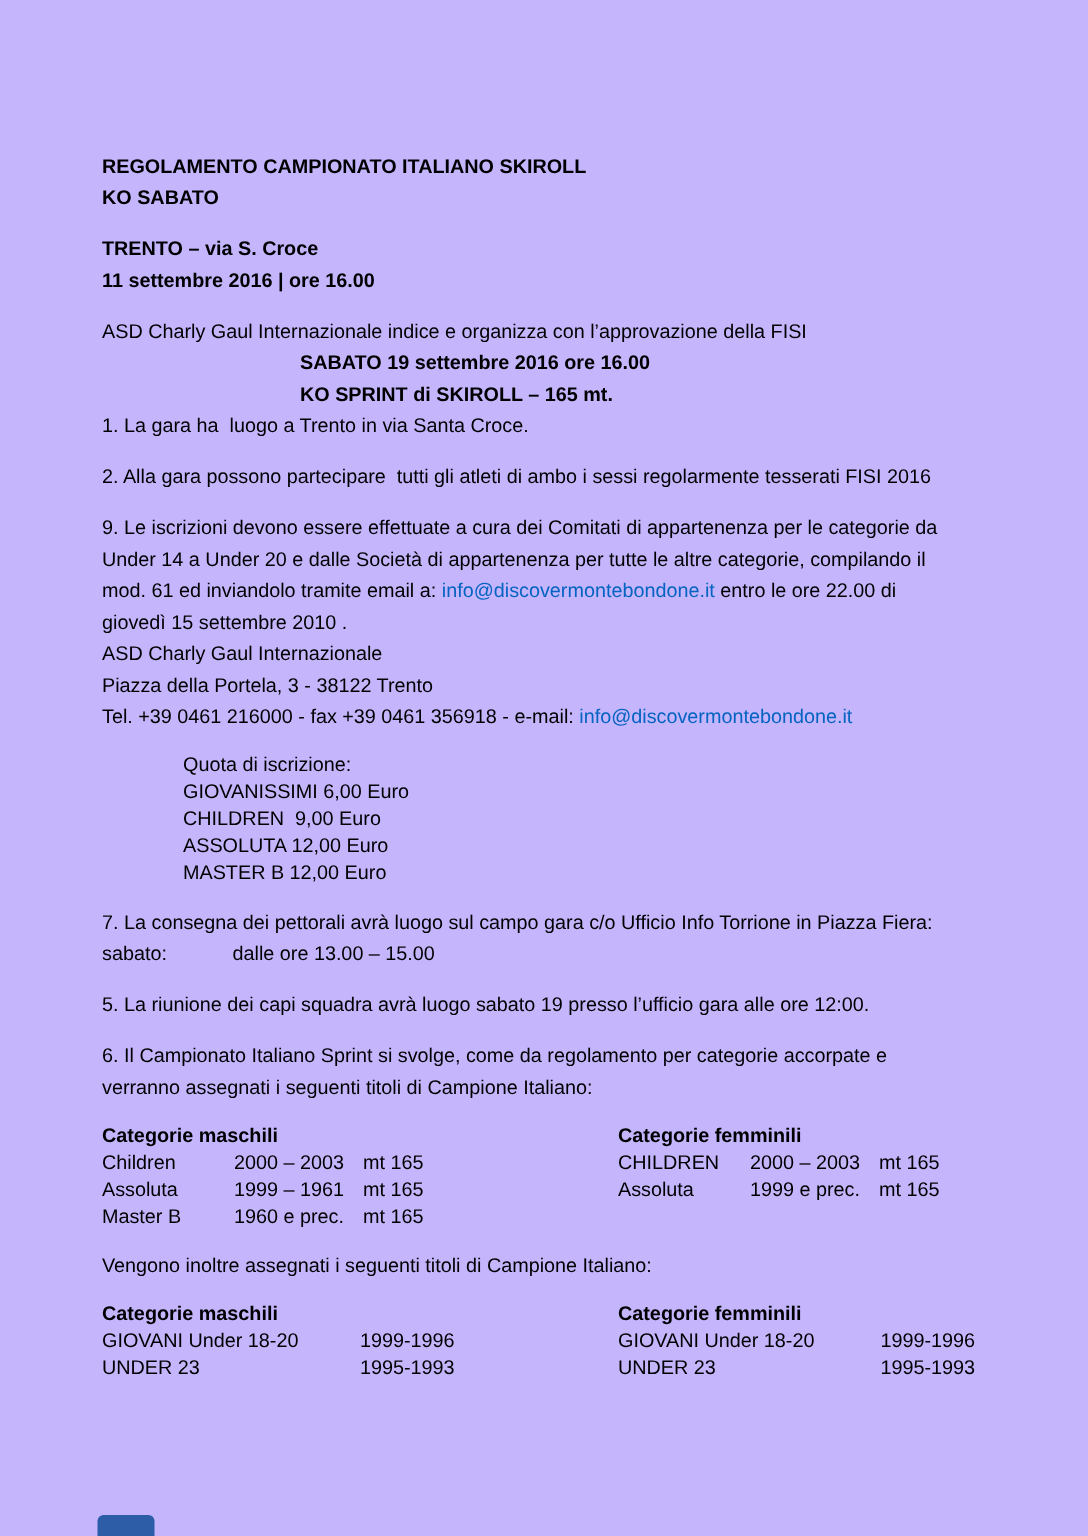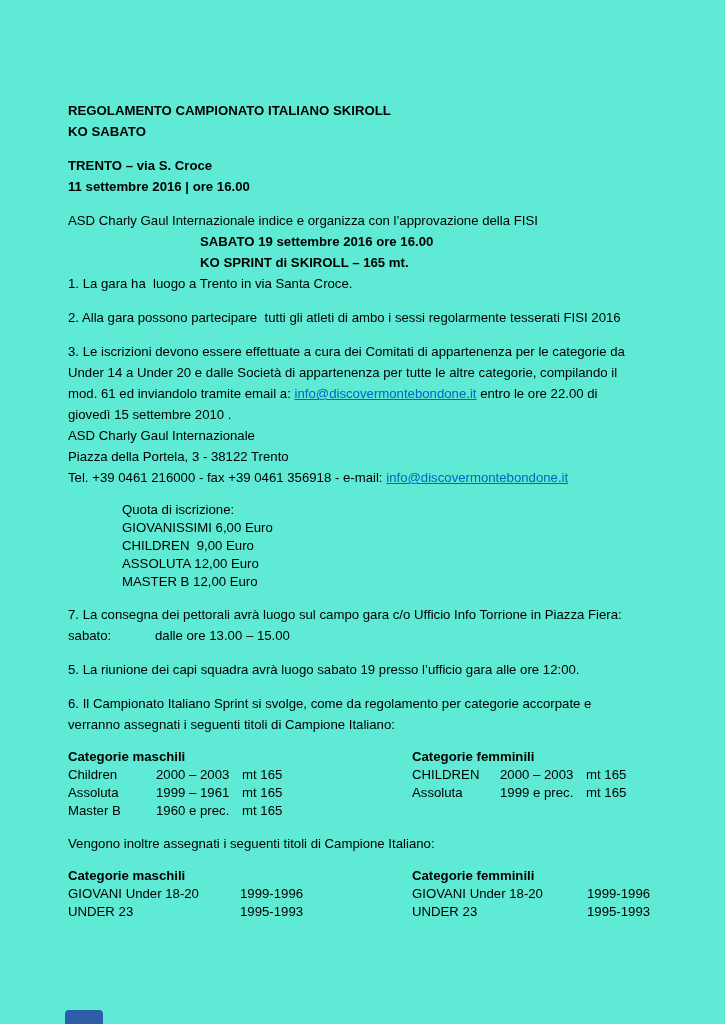--- a/index.html
+++ b/index.html
@@ -4,21 +4,21 @@
 <style>
   html, body {
     margin: 0;
     padding: 0;
     background: #ffffff;
   }
   .page {
     position: relative;
     width: 725px;
     height: 1024px;
-    background: #5eead4;
+    background: #c4b5fd;
     overflow: hidden;
     font-family: "Liberation Sans", "DejaVu Sans", sans-serif;
     font-size: 13.2px;
     color: #000000;
   }
   .content {
     padding: 100px 0 0 68px;
     width: 600px;
   }
   .para { margin: 0 0 13px 0; }
@@ -29,21 +29,20 @@
     line-height: 21px;
   }
   .bold { font-weight: bold; }
   .indent-event { padding-left: 132px; }
   .fees-block { margin-left: 54px; }
   .fees-block .line { line-height: 18px; }
   .tab-row { display: flex; }
   .tab-label { display: inline-block; width: 87px; white-space: pre; }
   .link {
     color: #0563c1;
-    text-decoration: underline;
     cursor: pointer;
   }
   .cat-table { display: flex; margin: 0 0 13px 0; }
   .cat-col { width: 344px; }
   .cat-col.right { width: auto; }
   .cat-row {
     display: flex;
     line-height: 18px;
     white-space: pre;
   }
@@ -83,21 +82,21 @@
       <span class="line bold indent-event">SABATO 19 settembre 2016 ore 16.00</span>
       <span class="line bold indent-event">KO SPRINT di SKIROLL – 165 mt.</span>
       <span class="line">1. La gara ha  luogo a Trento in via Santa Croce.</span>
     </div>
 
     <div class="para">
       <span class="line">2. Alla gara possono partecipare  tutti gli atleti di ambo i sessi regolarmente tesserati FISI 2016</span>
     </div>
 
     <div class="para no-gap">
-      <span class="line">3. Le iscrizioni devono essere effettuate a cura dei Comitati di appartenenza per le categorie da</span>
+      <span class="line">9. Le iscrizioni devono essere effettuate a cura dei Comitati di appartenenza per le categorie da</span>
       <span class="line">Under 14 a Under 20 e dalle Società di appartenenza per tutte le altre categorie, compilando il</span>
       <span class="line"><span>mod. 61 ed inviandolo tramite email a: </span><a class="link">info@discovermontebondone.it</a><span> entro le ore 22.00 di</span></span>
       <span class="line">giovedì 15 settembre 2010 .</span>
     </div>
 
     <div class="para">
       <span class="line">ASD Charly Gaul Internazionale</span>
       <span class="line">Piazza della Portela, 3 - 38122 Trento</span>
       <span class="line"><span>Tel. +39 0461 216000 - fax +39 0461 356918 - e-mail: </span><a class="link">info@discovermontebondone.it</a></span>
     </div>

